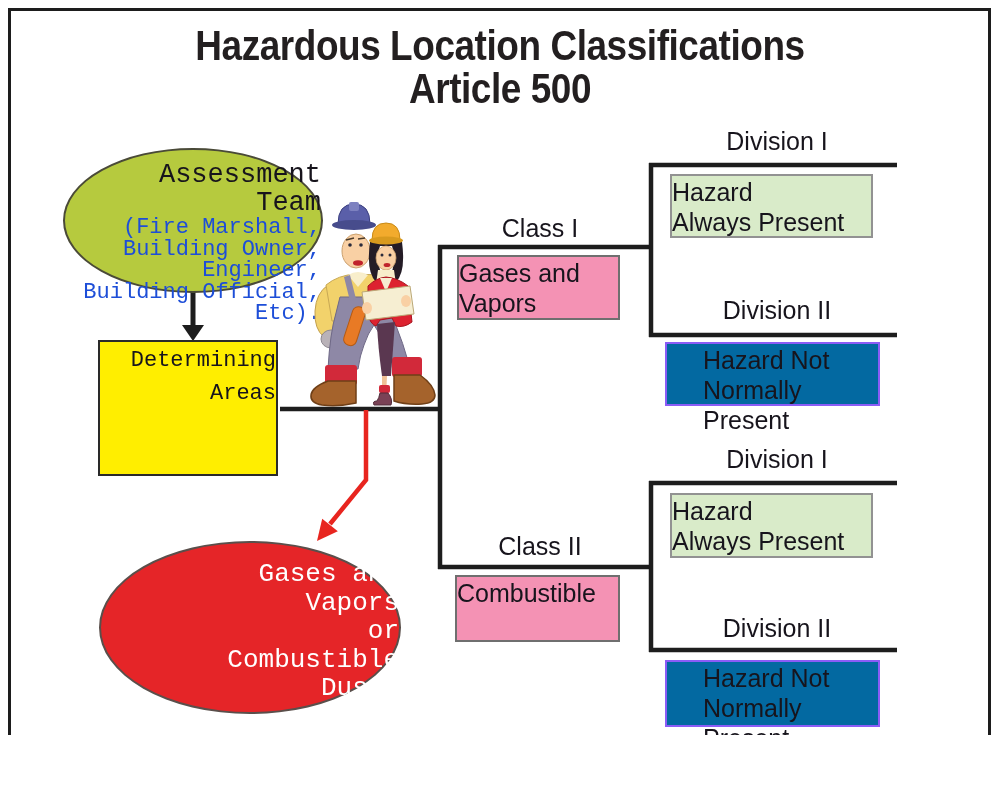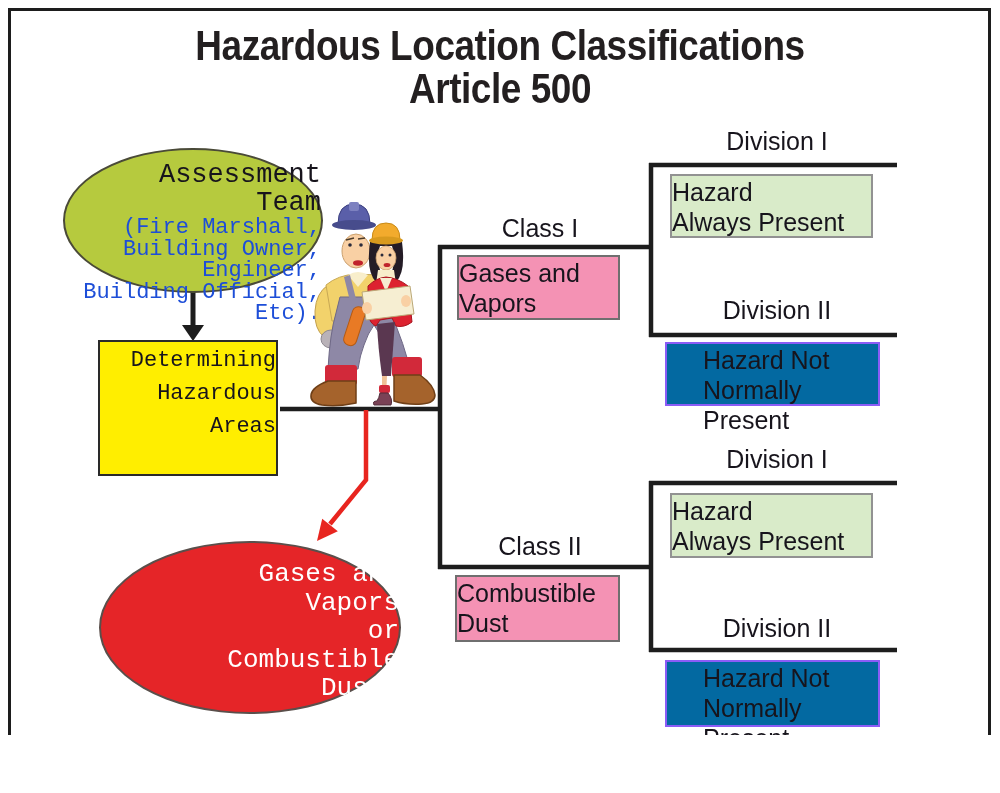--- a/index.html
+++ b/index.html
@@ -102,21 +102,20 @@
   <div class="node ellipse-green">
     <div class="big">Assessment</div>
     <div class="big">Team</div>
     <div class="small">(Fire Marshall,</div>
     <div class="small">Building Owner, Engineer,</div>
     <div class="small">Building Official, Etc).</div>
   </div>
 
   <div class="node box-yellow">
     <div>Determining</div>
-    <div>Hazardous</div>
     <div>Areas</div>
   </div>
 
   <div class="node ellipse-red">
     <div>Gases and</div>
     <div>Vapors</div>
     <div>or</div>
     <div>Combustible</div>
     <div>Dust?</div>
   </div>
@@ -133,21 +132,20 @@
   </div>
   <div class="branch-label dv2a">Division II</div>
   <div class="hz-box lpurple purple1">
     <div>Hazard Not</div>
     <div>Normally Present</div>
   </div>
 
   <div class="branch-label cl2">Class II</div>
   <div class="hz-box pink pink2">
     <div>Combustible</div>
-    <div>Dust</div>
   </div>
   <div class="branch-label dv1b">Division I</div>
   <div class="hz-box lgreen green2">
     <div>Hazard</div>
     <div>Always Present</div>
   </div>
   <div class="branch-label dv2b">Division II</div>
   <div class="hz-box lpurple purple2">
     <div>Hazard Not</div>
     <div>Normally Present</div>

